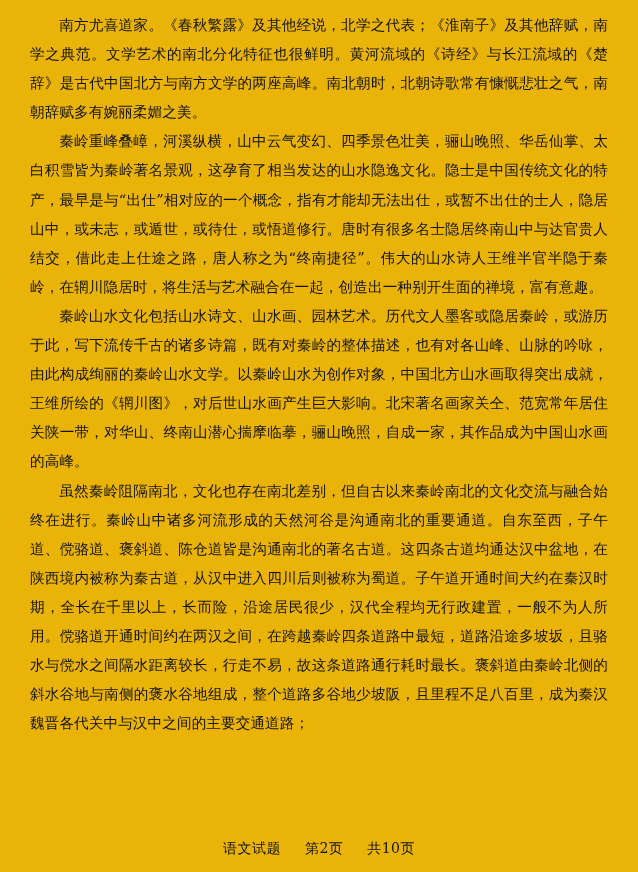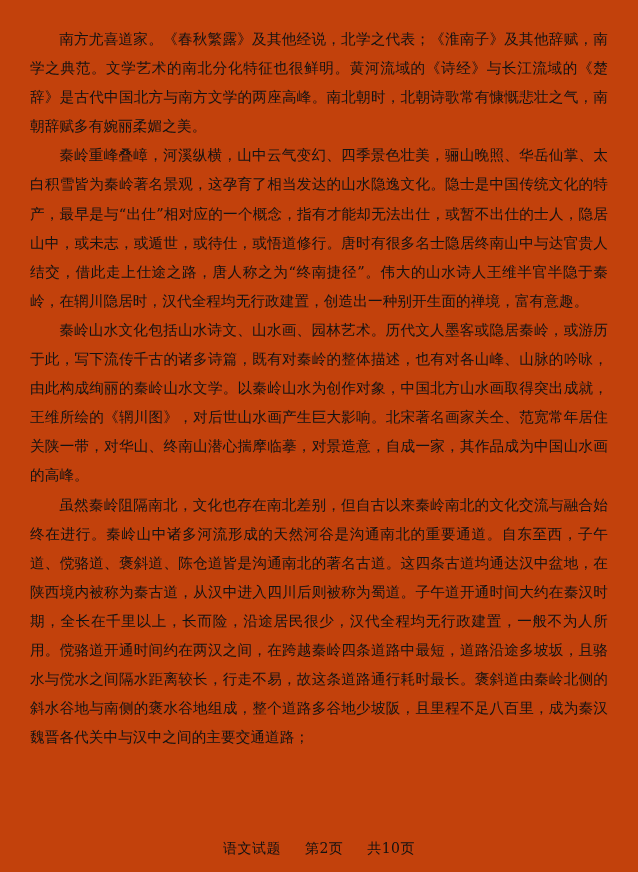--- a/index.html
+++ b/index.html
@@ -12,23 +12,23 @@
     height: 872px;
     font-family: "DejaVu Serif", "Liberation Serif", serif;
     color: #111111;
     position: relative;
     overflow: hidden;
   }
   .page {
     width: 638px;
     height: 872px;
     box-sizing: border-box;
-    padding: 24px 30px 0 30px;
+    padding: 10px 30px 0 30px;
     position: relative;
-    background: #c2410c;
+    background: #eab308;
   }
   .body-text {
     font-size: 14.6px;
     line-height: 29.1px;
     text-align: justify;
     text-justify: inter-ideograph;
     letter-spacing: 0.1px;
     color: #131313;
   }
   .para {
@@ -52,22 +52,22 @@
     display: inline-block;
     width: 14px;
   }
 </style>
 </head>
 <body>
 
 <div class="page">
   <div class="body-text">
     <p class="para">南方尤喜道家。《春秋繁露》及其他经说，北学之代表；《淮南子》及其他辞赋，南学之典范。文学艺术的南北分化特征也很鲜明。黄河流域的《诗经》与长江流域的《楚辞》是古代中国北方与南方文学的两座高峰。南北朝时，北朝诗歌常有慷慨悲壮之气，南朝辞赋多有婉丽柔媚之美。</p>
-    <p class="para">秦岭重峰叠嶂，河溪纵横，山中云气变幻、四季景色壮美，骊山晚照、华岳仙掌、太白积雪皆为秦岭著名景观，这孕育了相当发达的山水隐逸文化。隐士是中国传统文化的特产，最早是与“出仕”相对应的一个概念，指有才能却无法出仕，或暂不出仕的士人，隐居山中，或未志，或遁世，或待仕，或悟道修行。唐时有很多名士隐居终南山中与达官贵人结交，借此走上仕途之路，唐人称之为“终南捷径”。伟大的山水诗人王维半官半隐于秦岭，在辋川隐居时，汉代全程均无行政建置，创造出一种别开生面的禅境，富有意趣。</p>
-    <p class="para">秦岭山水文化包括山水诗文、山水画、园林艺术。历代文人墨客或隐居秦岭，或游历于此，写下流传千古的诸多诗篇，既有对秦岭的整体描述，也有对各山峰、山脉的吟咏，由此构成绚丽的秦岭山水文学。以秦岭山水为创作对象，中国北方山水画取得突出成就，王维所绘的《辋川图》，对后世山水画产生巨大影响。北宋著名画家关仝、范宽常年居住关陕一带，对华山、终南山潜心揣摩临摹，对景造意，自成一家，其作品成为中国山水画的高峰。</p>
+    <p class="para">秦岭重峰叠嶂，河溪纵横，山中云气变幻、四季景色壮美，骊山晚照、华岳仙掌、太白积雪皆为秦岭著名景观，这孕育了相当发达的山水隐逸文化。隐士是中国传统文化的特产，最早是与“出仕”相对应的一个概念，指有才能却无法出仕，或暂不出仕的士人，隐居山中，或未志，或遁世，或待仕，或悟道修行。唐时有很多名士隐居终南山中与达官贵人结交，借此走上仕途之路，唐人称之为“终南捷径”。伟大的山水诗人王维半官半隐于秦岭，在辋川隐居时，将生活与艺术融合在一起，创造出一种别开生面的禅境，富有意趣。</p>
+    <p class="para">秦岭山水文化包括山水诗文、山水画、园林艺术。历代文人墨客或隐居秦岭，或游历于此，写下流传千古的诸多诗篇，既有对秦岭的整体描述，也有对各山峰、山脉的吟咏，由此构成绚丽的秦岭山水文学。以秦岭山水为创作对象，中国北方山水画取得突出成就，王维所绘的《辋川图》，对后世山水画产生巨大影响。北宋著名画家关仝、范宽常年居住关陕一带，对华山、终南山潜心揣摩临摹，骊山晚照，自成一家，其作品成为中国山水画的高峰。</p>
     <p class="para">虽然秦岭阻隔南北，文化也存在南北差别，但自古以来秦岭南北的文化交流与融合始终在进行。秦岭山中诸多河流形成的天然河谷是沟通南北的重要通道。自东至西，子午道、傥骆道、褒斜道、陈仓道皆是沟通南北的著名古道。这四条古道均通达汉中盆地，在陕西境内被称为秦古道，从汉中进入四川后则被称为蜀道。子午道开通时间大约在秦汉时期，全长在千里以上，长而险，沿途居民很少，汉代全程均无行政建置，一般不为人所用。傥骆道开通时间约在两汉之间，在跨越秦岭四条道路中最短，道路沿途多坡坂，且骆水与傥水之间隔水距离较长，行走不易，故这条道路通行耗时最长。褒斜道由秦岭北侧的斜水谷地与南侧的褒水谷地组成，整个道路多谷地少坡阪，且里程不足八百里，成为秦汉魏晋各代关中与汉中之间的主要交通道路；</p>
   </div>
 
   <div class="footer">
     <span>语文试题</span>
     <span class="gap"></span>
     <span>第2页</span>
     <span class="gap"></span>
     <span>共10页</span>
   </div>

